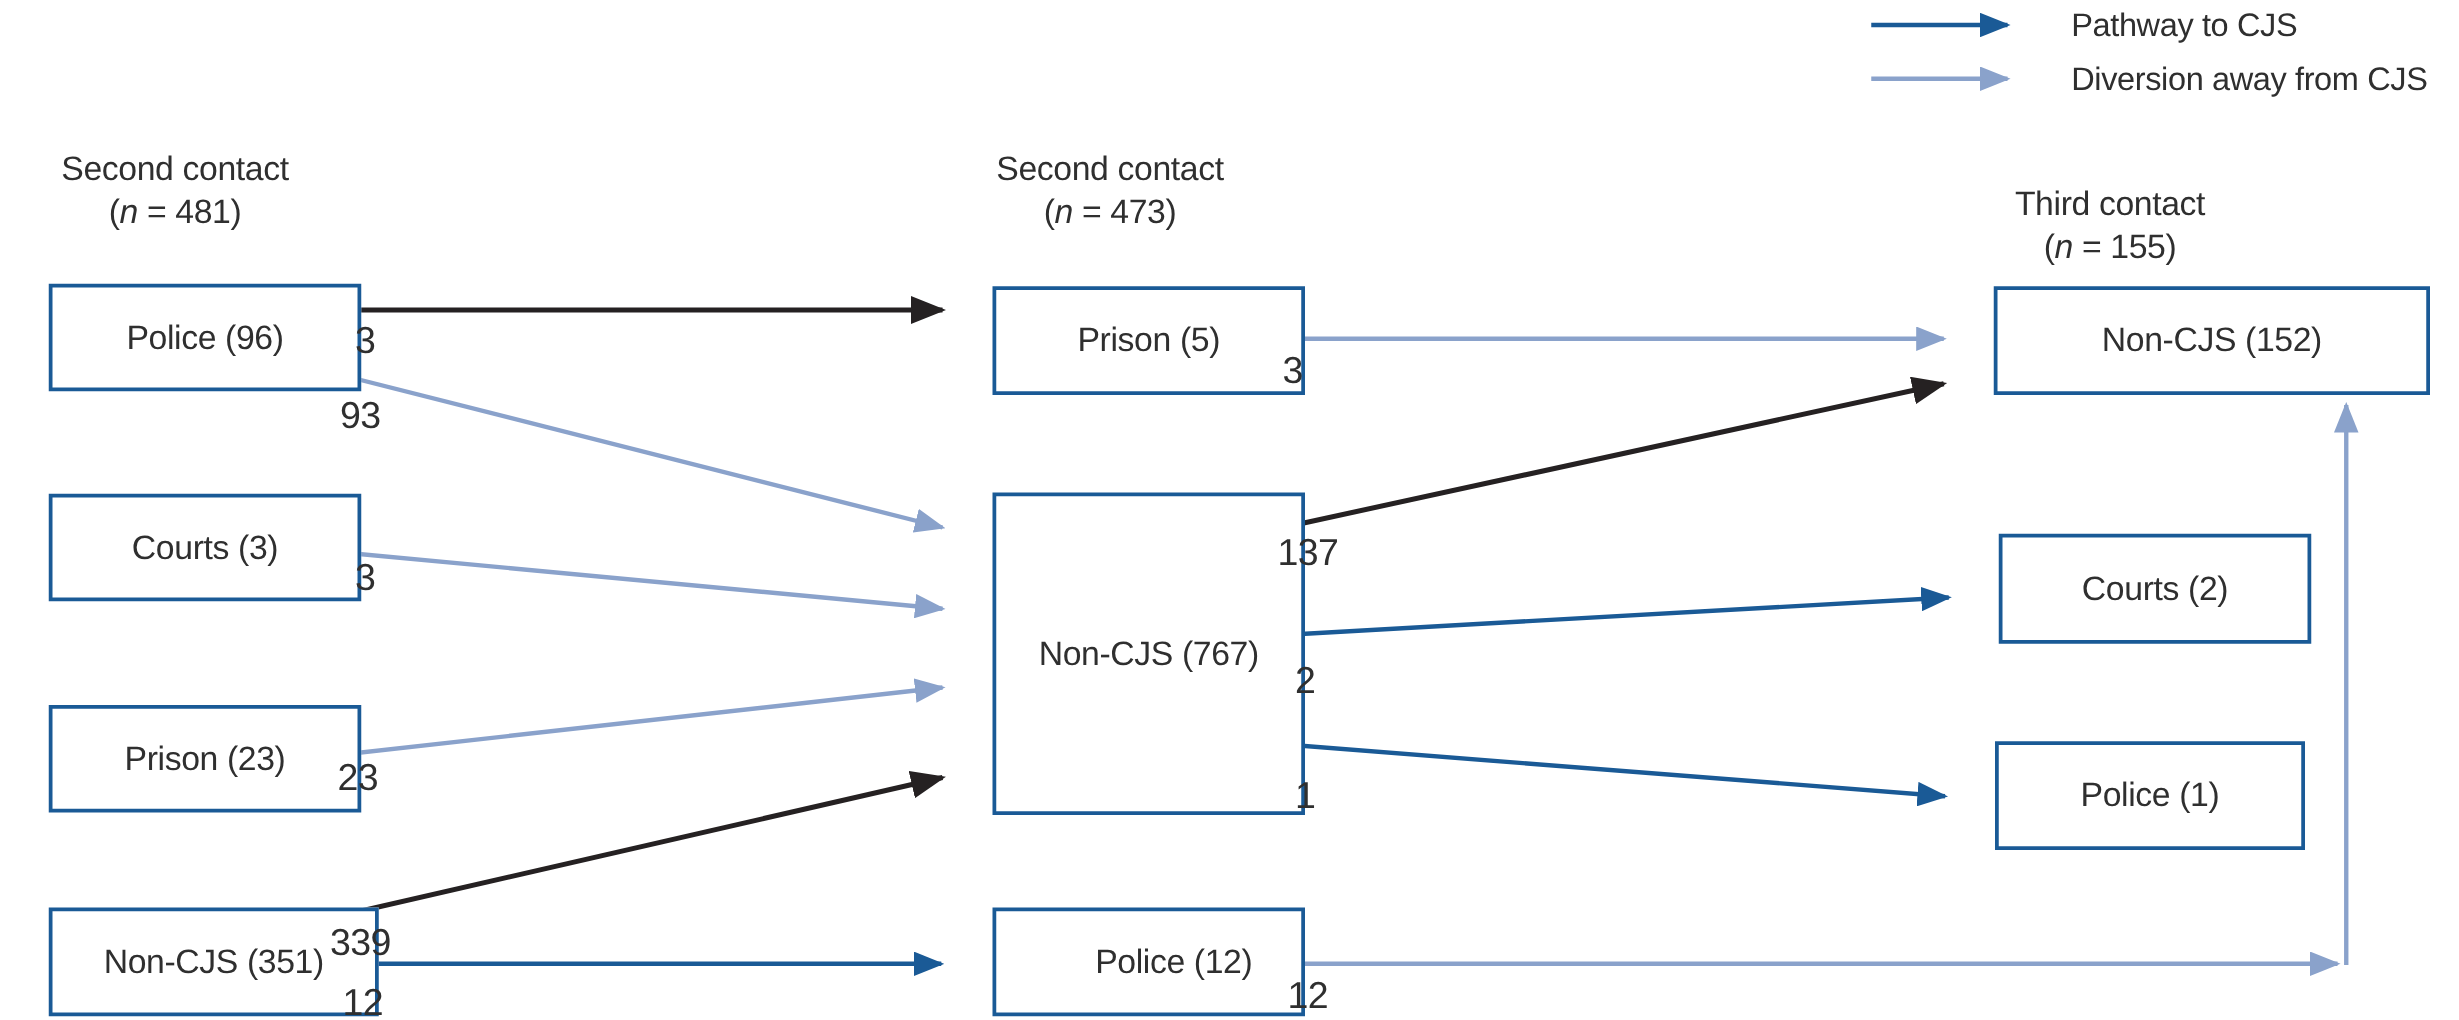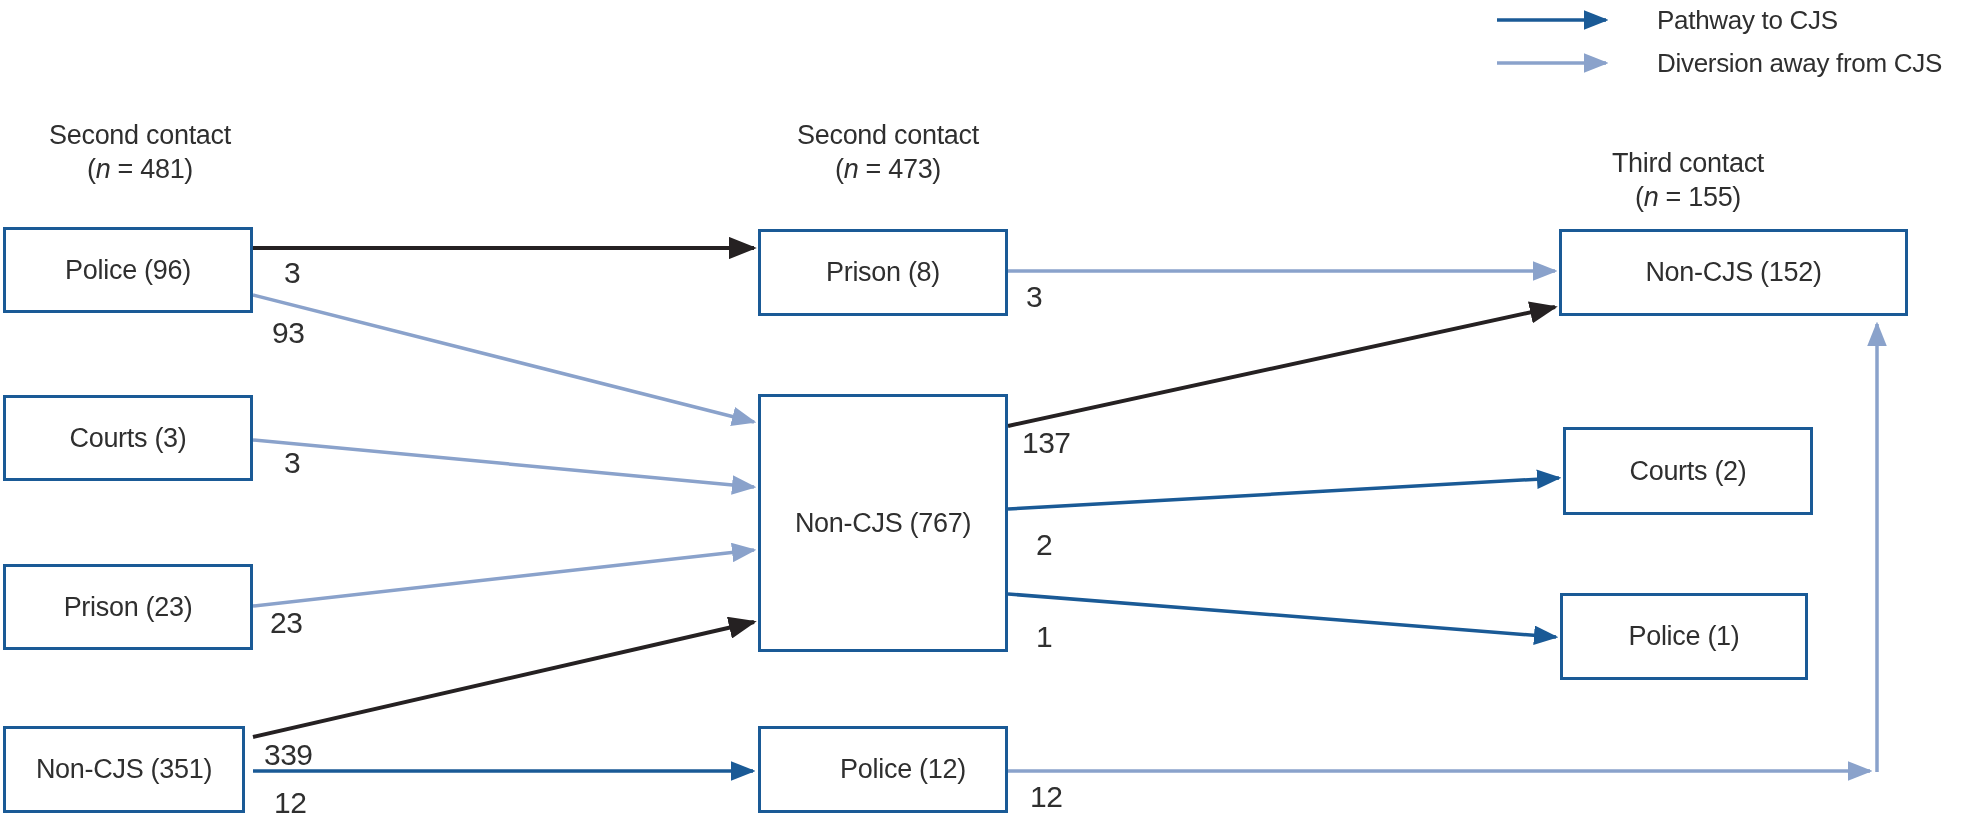--- a/index.html
+++ b/index.html
@@ -11,21 +11,21 @@
     color:#2f2f2f;
     overflow:hidden;
   }
   .arrows{position:absolute;left:0;top:0;width:1967px;height:816px;}
   .node{
     position:absolute;
     box-sizing:border-box;
     border:3px solid #1a5a96;
     background:#ffffff;
     display:flex;align-items:center;justify-content:center;
-    font-size:27px;letter-spacing:-0.3px;color:#2f2f2f;
+    font-size:27px;letter-spacing:-0.3px;color:#2f2f2f;margin-left:36px;
   }
   .col-header{
     position:absolute;
     text-align:center;
     font-size:27px;line-height:34px;color:#2f2f2f;letter-spacing:-0.3px;
   }
   .flow-label{
     position:absolute;
     font-size:30px;line-height:30px;color:#2f2f2f;letter-spacing:-0.5px;
   }
@@ -90,26 +90,26 @@
 
   <div class="node" style="left:3px;top:227px;width:250px;height:86px;">
     <span>Police (96)</span>
   </div>
   <div class="node" style="left:3px;top:395px;width:250px;height:86px;">
     <span>Courts (3)</span>
   </div>
   <div class="node" style="left:3px;top:564px;width:250px;height:86px;">
     <span>Prison (23)</span>
   </div>
-  <div class="node" style="left:3px;top:726px;width:242px;height:87px;">
+  <div class="node" style="left:3px;top:726px;width:264px;height:87px;">
     <span>Non-CJS (351)</span>
   </div>
 
   <div class="node" style="left:758px;top:229px;width:250px;height:87px;">
-    <span>Prison (8)</span>
+    <span>Prison (5)</span>
   </div>
   <div class="node" style="left:758px;top:394px;width:250px;height:258px;">
     <span>Non-CJS (767)</span>
   </div>
   <div class="node" style="left:758px;top:726px;width:250px;height:87px;padding-left:40px;">
     <span>Police (12)</span>
   </div>
 
   <div class="node" style="left:1559px;top:229px;width:349px;height:87px;">
     <span>Non-CJS (152)</span>

